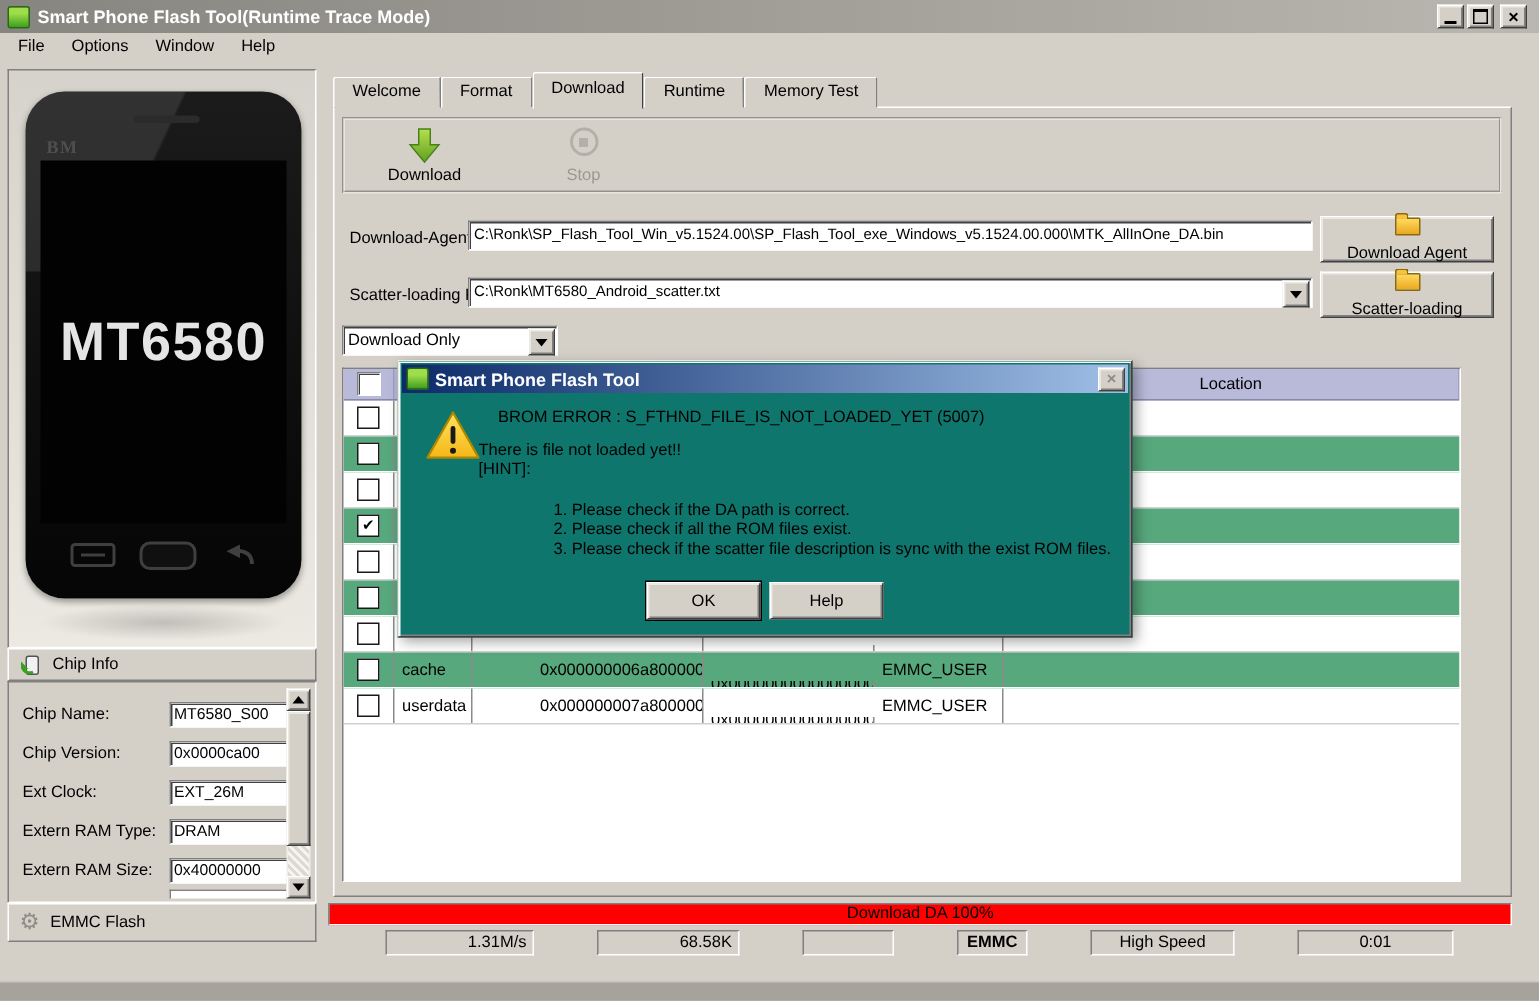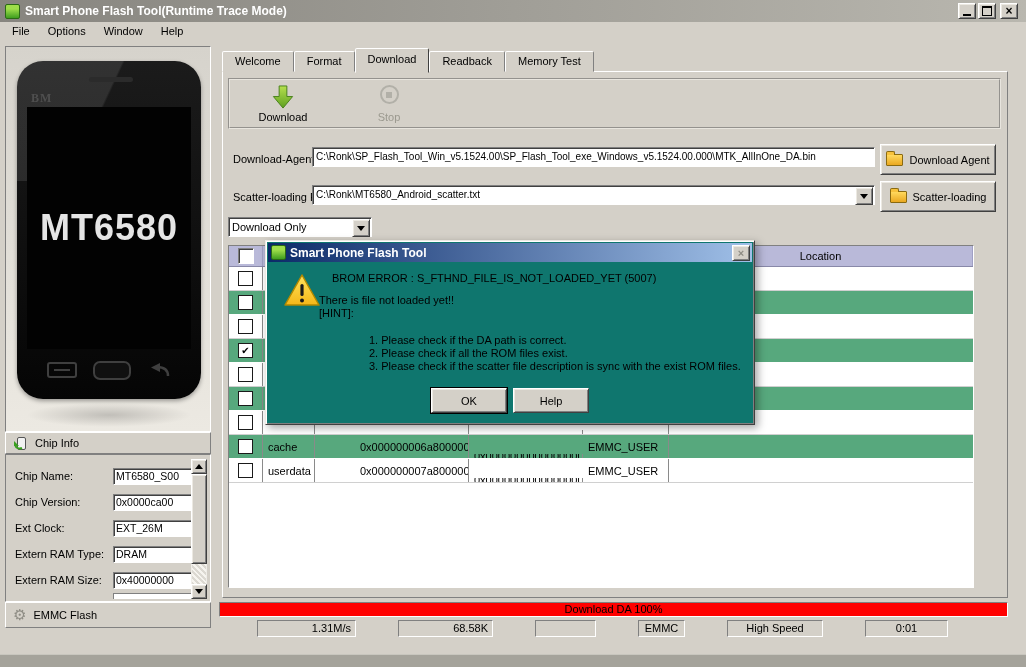--- a/index.html
+++ b/index.html
@@ -86,21 +86,21 @@
                display:flex;align-items:center;justify-content:center;}
   .stop-circle i{display:block;width:6px;height:6px;background:#b2b0a8;}
   .dim{color:#9b998f;}
   
   .flabel{position:absolute;white-space:nowrap;}
   .finput{position:absolute;height:16px;box-sizing:content-box;padding:1px 3px;background:#fff;
           border:1px solid;border-color:#808080 #fff #fff #808080;box-shadow:inset 1px 1px 0 #404040;
           font-size:10px;white-space:nowrap;overflow:hidden;line-height:16px;}
   .combo-arrow{position:absolute;right:2px;top:2px;width:16px;height:16px;display:flex;
                align-items:center;justify-content:center;}
-  .fbtn{position:absolute;width:114px;height:29px;display:flex;align-items:center;justify-content:center;gap:6px;}
+  .fbtn{position:absolute;width:114px;height:29px;display:flex;align-items:center;justify-content:center;gap:6px;flex-direction:column;}
   .folder{width:15px;height:10px;background:linear-gradient(#ffd95e,#eaa820);border:1px solid #8a6a10;
           border-radius:1px;position:relative;flex:none;}
   .folder::before{content:"";position:absolute;top:-4px;left:-1px;width:7px;height:3px;background:#f7c23c;
                   border:1px solid #8a6a10;border-bottom:none;border-radius:2px 2px 0 0;}
   
   .ptable{position:absolute;left:228px;top:245px;width:746px;height:343px;box-sizing:border-box;
           background:#fff;border:1px solid;border-color:#808080 #fff #fff #808080;overflow:hidden;}
   .thead{height:20px;background:#b9b9d9;display:flex;border-bottom:1px solid #8888a8;}
   .thead .cell{border-right:1px solid #a0a0c4;}
   .trow{height:23px;display:flex;border-bottom:1px solid #d0d0d0;}
@@ -235,21 +235,21 @@
     <span class="gear">⚙</span>
     <span class="lbl">EMMC Flash</span>
   </div>
 
   <div class="content"></div>
 
   <div class="tabs">
     <span class="tab">Welcome</span>
     <span class="tab">Format</span>
     <span class="tab active">Download</span>
-    <span class="tab">Readback</span>
+    <span class="tab">Runtime</span>
     <span class="tab">Memory Test</span>
   </div>
 
   <div class="toolbar groove"></div>
   <div class="toolbtn" style="left:246px;top:83px;">
     <svg width="24" height="25" viewBox="0 0 24 26">
       <defs>
           <linearGradient id="ga" x1="0" y1="0" x2="0" y2="1">
         <stop offset="0" stop-color="#b6e04e"></stop>
             <stop offset="1" stop-color="#5fa020"></stop>
@@ -424,19 +424,19 @@
     </div>
   </div>
 
   <div class="progress">
     <span>Download DA 100%</span>
   </div>
   <div class="statusbar">
     <span class="scell sr" style="width:99px;">1.31M/s</span>
     <span class="scell sr" style="width:95px;">68.58K</span>
     <span class="scell" style="width:61px;"></span>
-    <span class="scell sc" style="width:47px;font-weight:normal;">EMMC</span>
+    <span class="scell sc" style="width:47px;font-weight:bold;">EMMC</span>
     <span class="scell sc" style="width:96px;">High Speed</span>
-    <span class="scell sc" style="width:83px;">0:01</span>
+    <span class="scell sc" style="width:104px;">0:01</span>
   </div>
 
   <div class="bottomstrip"></div>
 </div>
 
 </body></html>

